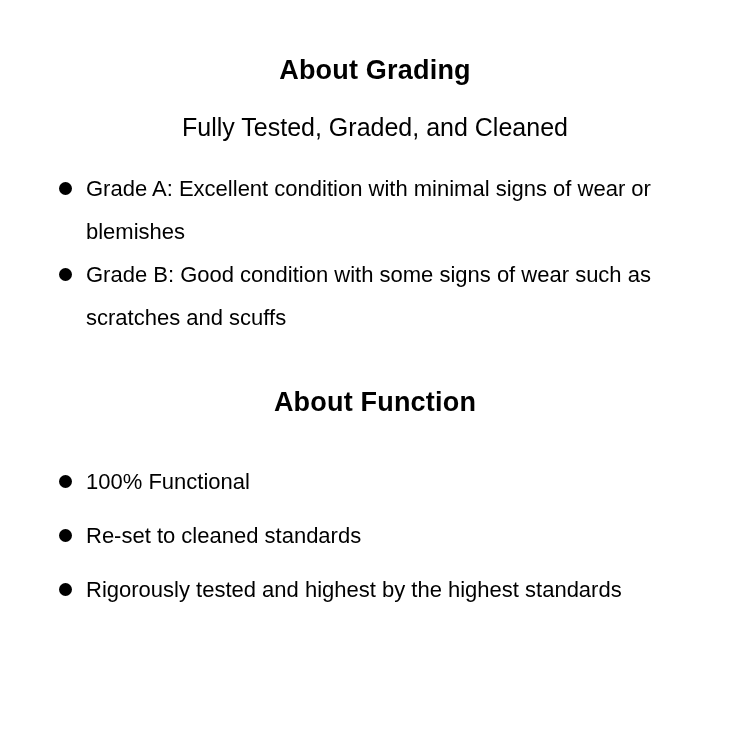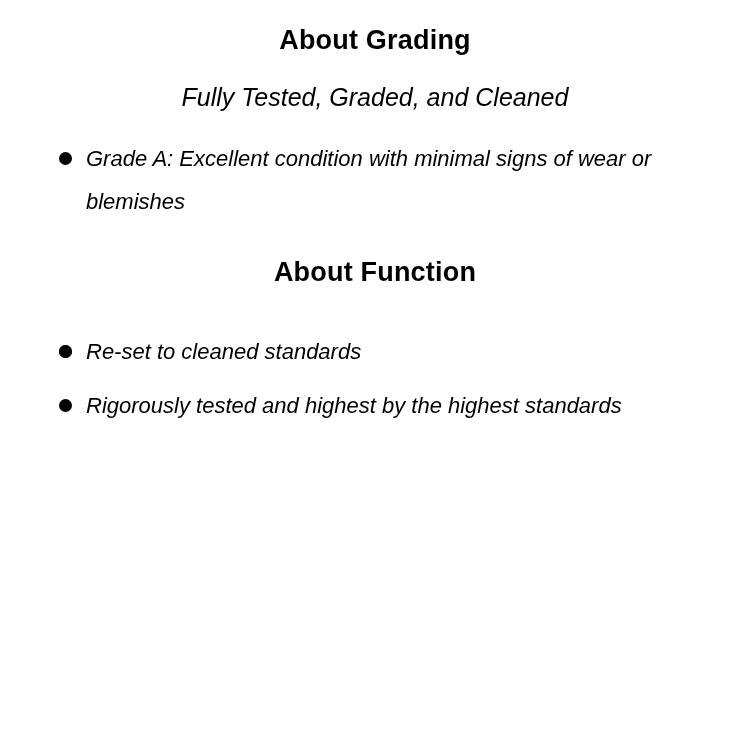--- a/index.html
+++ b/index.html
@@ -35,61 +35,65 @@
   .bullet-list {
     list-style: none;
     margin: 0;
     padding: 0;
   }
   .bullet-item {
     position: relative;
     padding-left: 34px;
     font-size: 22px;
     line-height: 43px;
-    font-style: italic;
   }
   .bullet-dot {
     position: absolute;
     left: 7px;
     top: 15px;
     width: 13px;
     height: 13px;
     border-radius: 50%;
     background: #000000;
   }
-  #grading-title { margin-top: 25px; }
-  #grading-subtitle { margin-top: 27px; font-style: italic; }
+  #grading-title { margin-top: 55px; }
+  #grading-subtitle { margin-top: 27px; }
   #grading-list { margin-top: 24px; }
   #grading-list .bullet-item { margin-bottom: 0; }
-  #function-title { margin-top: 34px; text-align: center; }
+  #function-title { margin-top: 48px; text-align: center; }
   #function-list { margin-top: 42px; }
   #function-list .bullet-item { margin-bottom: 11px; }
   #function-list .bullet-dot { top: 15px; }
 </style>
 </head>
 <body>
 
 <div class="page">
 
   <h1 class="section-title" id="grading-title">About Grading</h1>
 
   <p class="subtitle" id="grading-subtitle">Fully Tested, Graded, and Cleaned</p>
 
   <ul class="bullet-list" id="grading-list">
     <li class="bullet-item">
       <span class="bullet-dot"></span>
       <span>Grade A: Excellent condition with minimal signs of wear or blemishes</span>
     </li>
+    <li class="bullet-item">
+      <span class="bullet-dot"></span>
+      <span>Grade B: Good condition with some signs of wear such as scratches and scuffs</span>
+    </li>
   </ul>
 
   <h1 class="section-title" id="function-title">About Function</h1>
 
   <ul class="bullet-list" id="function-list">
     <li class="bullet-item">
       <span class="bullet-dot"></span>
+      <span>100% Functional</span>
     </li>
     <li class="bullet-item">
       <span class="bullet-dot"></span>
       <span>Re-set to cleaned standards</span>
     </li>
     <li class="bullet-item">
       <span class="bullet-dot"></span>
       <span>Rigorously tested and highest by the highest standards</span>
     </li>
   </ul>

